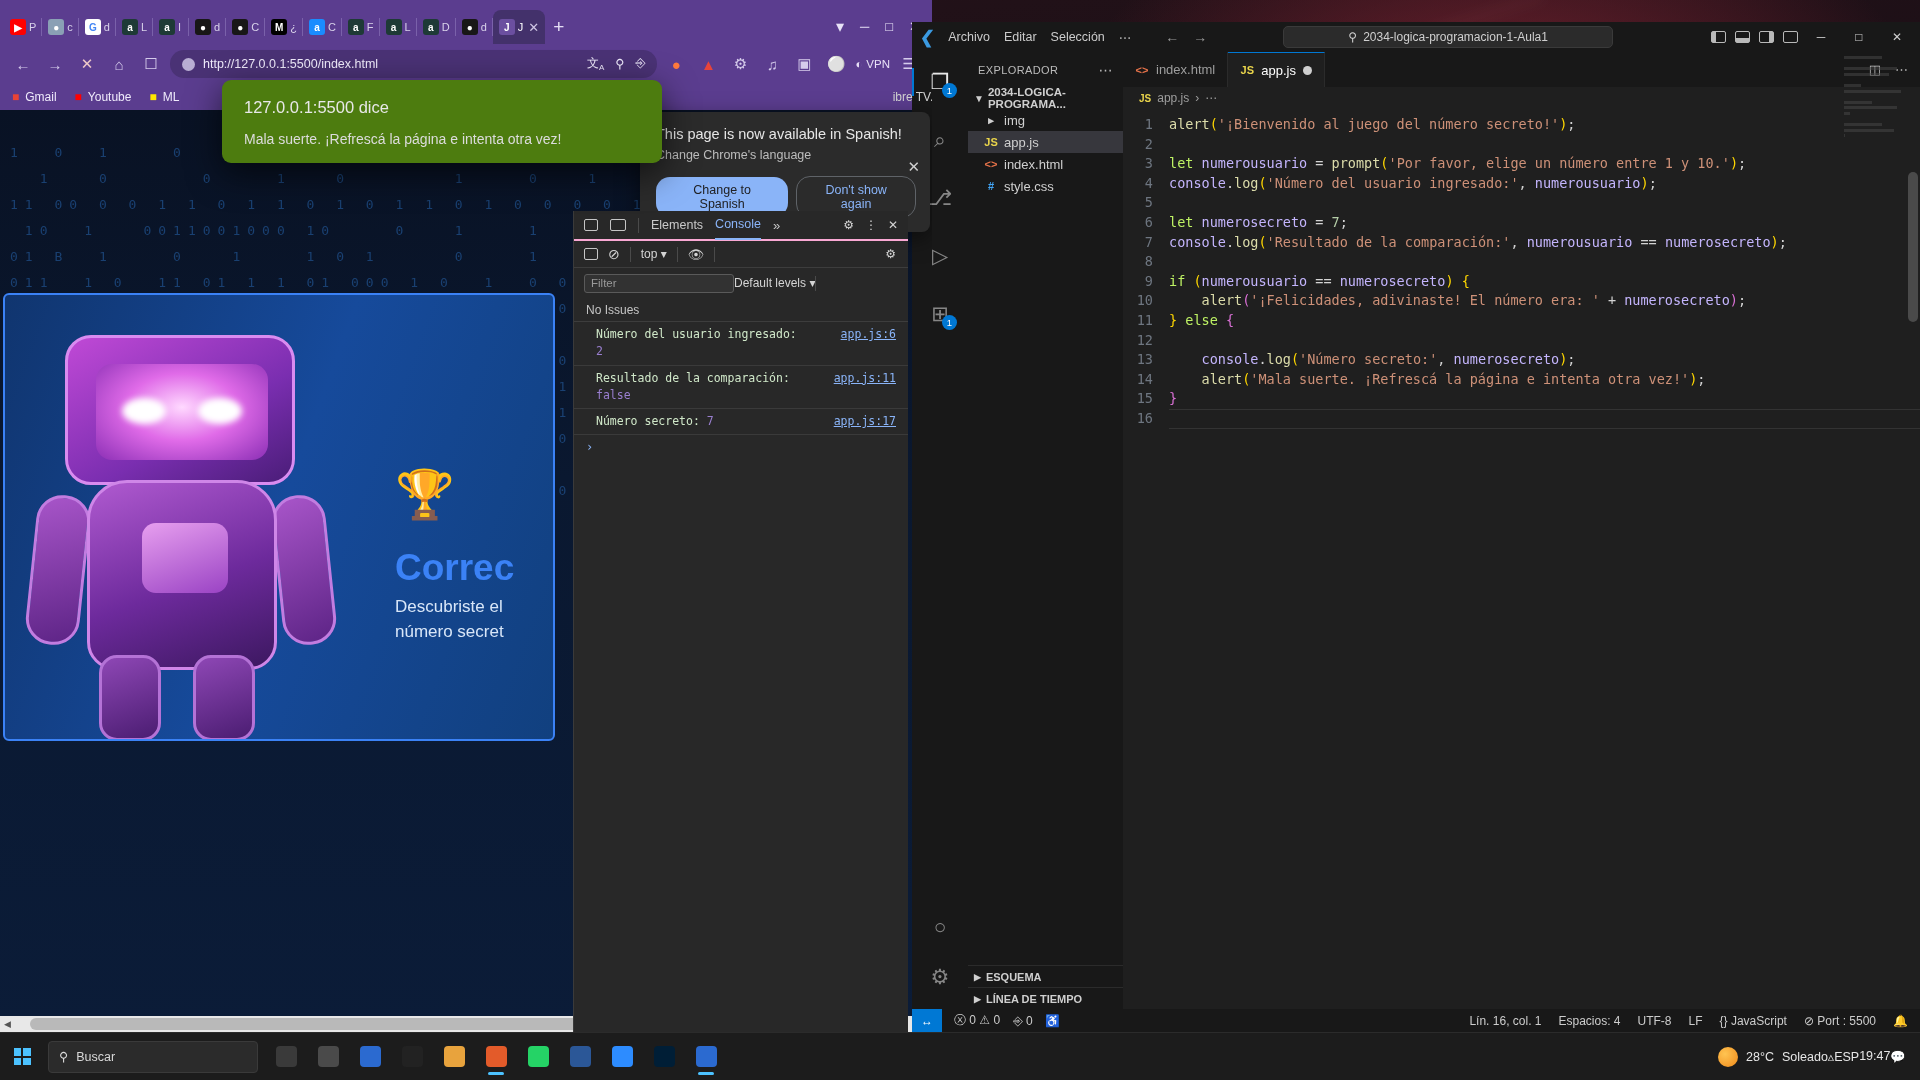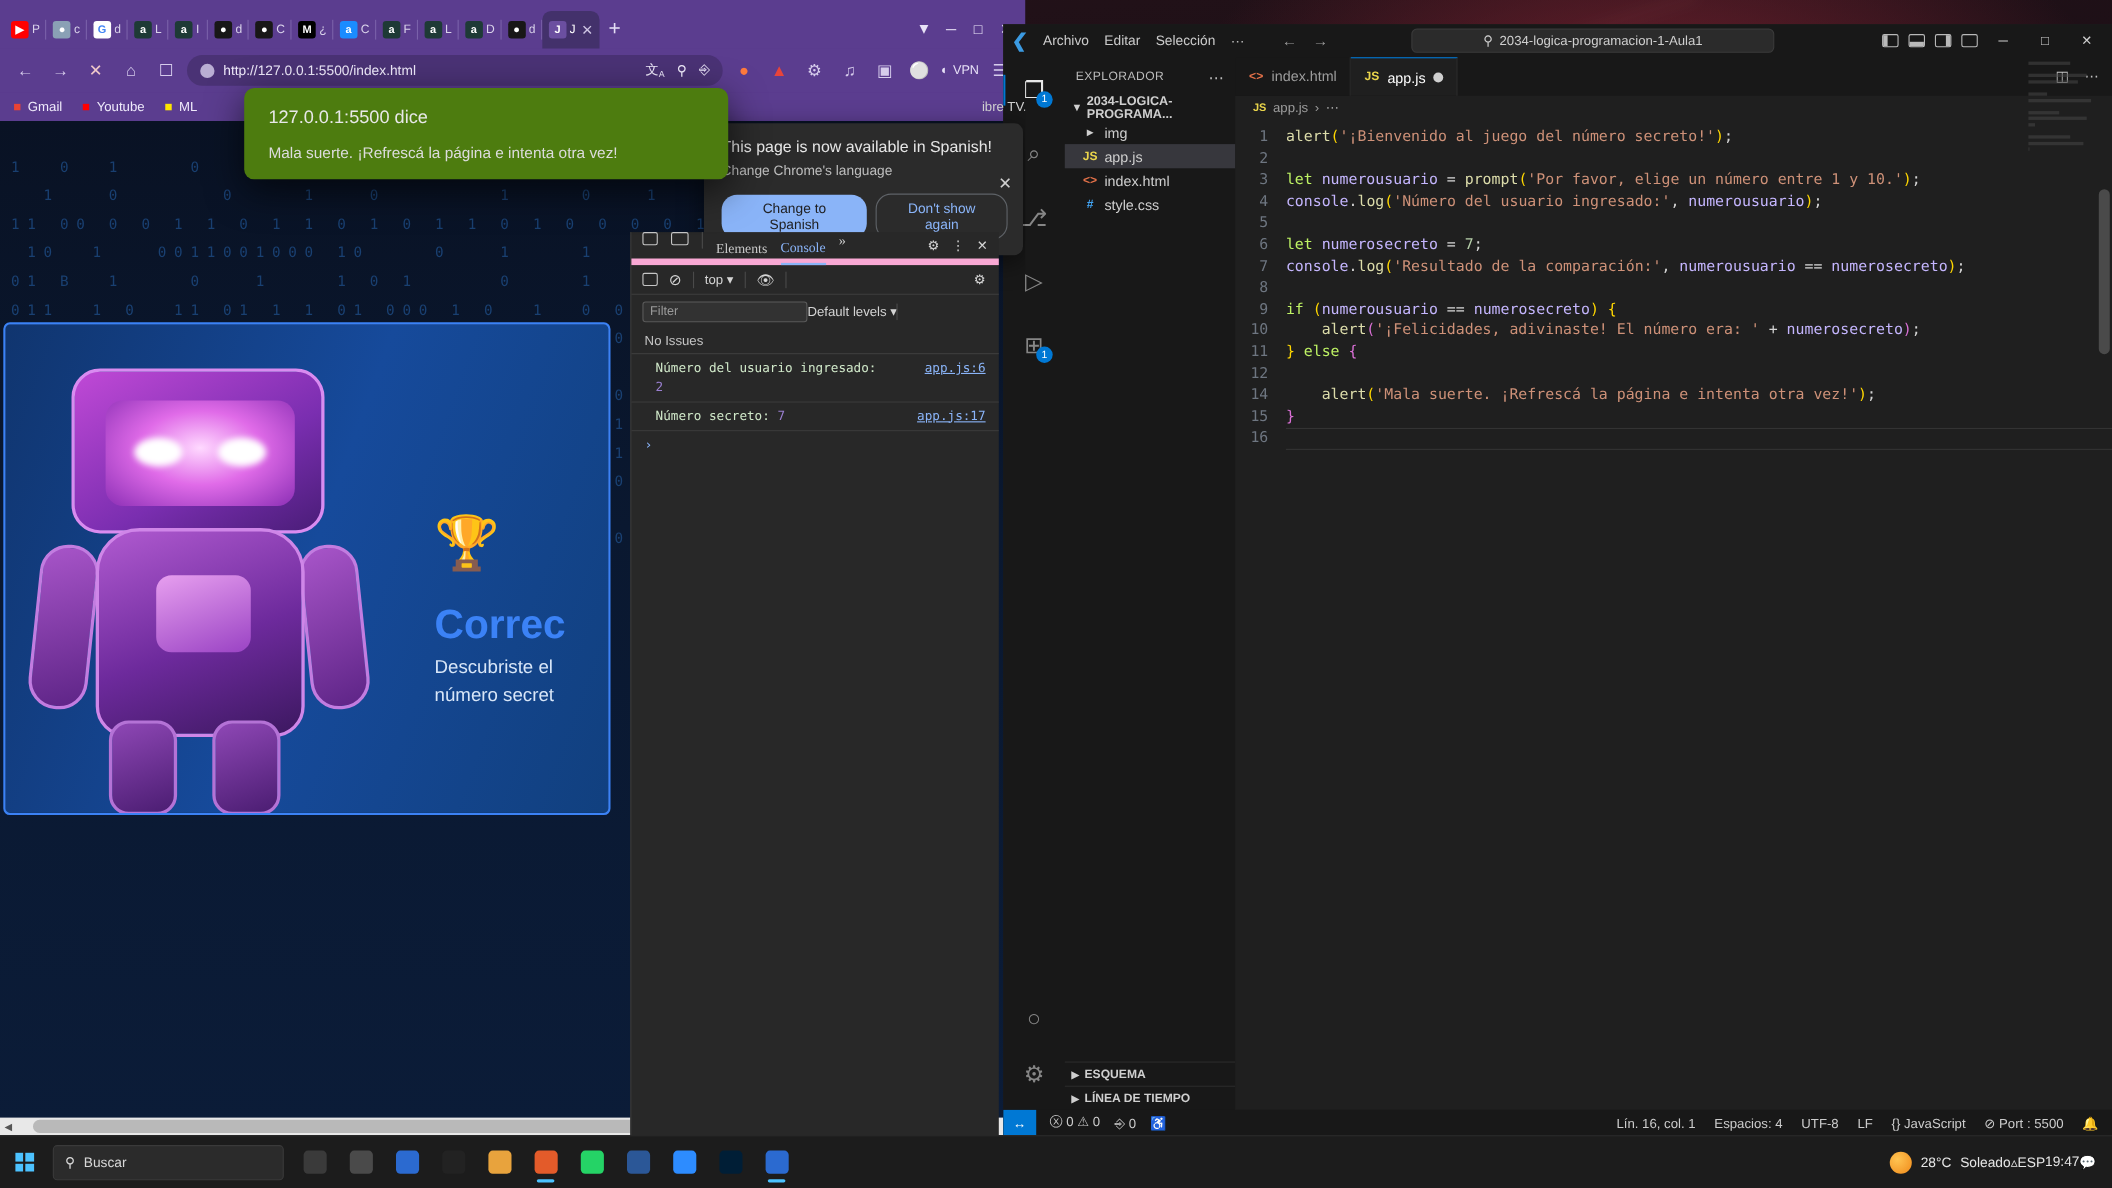--- a/index.html
+++ b/index.html
@@ -178,21 +178,21 @@
   .ja-btnrow{display:flex;justify-content:flex-end;margin-top:22px;}
   .ja-ok{background:#f2562a;color:#fff;border:1px solid #c23c14;border-radius:16px;
          padding:7px 22px;font-size:13.5px;}
 
   
   .devtools{
     position:absolute; left:573px; top:211px; width:335px; height:821px;
     background:#282828; color:#d4d4d4; font-size:12px; z-index:12;
     border-left:1px solid #3a3a3a;
   }
-  .dt-tabs{height:30px; display:flex;gap:12px;padding:0 10px;border-bottom:6px solid #f9a8d4;font-family:Liberation Serif, serif;}
+  .dt-tabs{height:30px; display:flex;align-items:center;gap:12px;padding:0 10px;border-bottom:2px solid #f9a8d4;}
   .dt-tab{font-size:12.5px;color:#c9c9c9;height:30px;display:flex;align-items:center;}
   .dt-tab.active{color:#8ab4f8;border-bottom:2px solid #8ab4f8;}
   .dt-sep{width:1px;height:15px;background:#4a4a4a;}
   .dt-right{margin-left:auto;display:flex;align-items:center;gap:11px;}
   .dt-toolbar{height:27px;display:flex;align-items:center;gap:10px;padding:0 10px;border-bottom:1px solid #3d3d3d;}
   .dt-filterrow{height:30px;display:flex;align-items:center;padding:0 10px;}
   .dt-filter{width:150px;height:19px;background:#323232;border:1px solid #5a5a5a;border-radius:3px;
              color:#9a9a9a;font-size:11.5px;padding:0 6px;display:flex;align-items:center;}
   .dt-issues{height:24px;display:flex;align-items:center;padding:0 12px;color:#c5c5c5;font-size:12px;
              border-bottom:1px solid #3d3d3d;}
@@ -503,20 +503,21 @@
       <div class="dt-filterrow">
         <div class="dt-filter">
           <span>Filter</span>
         </div>
         <span style="font-size:12px"><span>Default levels</span> ▾</span>
         <span class="dt-sep"></span>
       </div>
       <div class="dt-issues">No Issues</div>
       <div id="console-messages">
           <div class="cmsg"><span class="txt">Número del usuario ingresado:</span><br><span class="val-num">2</span><a class="csrc">app.js:6</a></div>
+          <div class="cmsg"><span class="txt">Resultado de la comparación:</span><br><span class="val-bool">false</span><a class="csrc">app.js:11</a></div>
           <div class="cmsg"><span class="txt">Número secreto:</span> <span class="val-num">7</span><a class="csrc">app.js:17</a></div>
         </div>
       <div class="cprompt">›</div>
     </div>
   </div>
 
   <div class="vscode">
     <div class="vs-title">
       <span class="vs-logo">❮</span>
       <span class="vs-menu" id="vsmenus">
@@ -626,20 +627,21 @@
             <div class="cl"><span class="lnum">3</span><span class="ctext"><span class="k">let </span><span class="v">numerousuario</span><span class="op"> = </span><span class="fn">prompt</span><span class="p">(</span><span class="s">'Por favor, elige un número entre 1 y 10.'</span><span class="p">)</span><span class="op">;</span></span></div>
             <div class="cl"><span class="lnum">4</span><span class="ctext"><span class="v">console</span><span class="op">.</span><span class="fn">log</span><span class="p">(</span><span class="s">'Número del usuario ingresado:'</span><span class="op">, </span><span class="v">numerousuario</span><span class="p">)</span><span class="op">;</span></span></div>
             <div class="cl"><span class="lnum">5</span><span class="ctext"></span></div>
             <div class="cl"><span class="lnum">6</span><span class="ctext"><span class="k">let </span><span class="v">numerosecreto</span><span class="op"> = </span><span class="n">7</span><span class="op">;</span></span></div>
             <div class="cl"><span class="lnum">7</span><span class="ctext"><span class="v">console</span><span class="op">.</span><span class="fn">log</span><span class="p">(</span><span class="s">'Resultado de la comparación:'</span><span class="op">, </span><span class="v">numerousuario</span><span class="op"> == </span><span class="v">numerosecreto</span><span class="p">)</span><span class="op">;</span></span></div>
             <div class="cl"><span class="lnum">8</span><span class="ctext"></span></div>
             <div class="cl"><span class="lnum">9</span><span class="ctext"><span class="k">if </span><span class="p">(</span><span class="v">numerousuario</span><span class="op"> == </span><span class="v">numerosecreto</span><span class="p">)</span><span class="op"> </span><span class="p">{</span></span></div>
             <div class="cl"><span class="lnum">10</span><span class="ctext"><span class="op">    </span><span class="fn">alert</span><span class="p2">(</span><span class="s">'¡Felicidades, adivinaste! El número era: '</span><span class="op"> + </span><span class="v">numerosecreto</span><span class="p2">)</span><span class="op">;</span></span></div>
             <div class="cl"><span class="lnum">11</span><span class="ctext"><span class="p">}</span><span class="k"> else </span><span class="p2">{</span></span></div>
             <div class="cl"><span class="lnum">12</span><span class="ctext"></span></div>
+            <div class="cl"><span class="lnum">13</span><span class="ctext"><span class="op">    </span><span class="v">console</span><span class="op">.</span><span class="fn">log</span><span class="p">(</span><span class="s">'Número secreto:'</span><span class="op">, </span><span class="v">numerosecreto</span><span class="p">)</span><span class="op">;</span></span></div>
             <div class="cl"><span class="lnum">14</span><span class="ctext"><span class="op">    </span><span class="fn">alert</span><span class="p">(</span><span class="s">'Mala suerte. ¡Refrescá la página e intenta otra vez!'</span><span class="p">)</span><span class="op">;</span></span></div>
             <div class="cl"><span class="lnum">15</span><span class="ctext"><span class="p2">}</span></span></div>
             <div class="cl cur"><span class="lnum">16</span><span class="ctext"></span></div>
           </div>
         <div class="minimap" id="minimap">
             <div class="mm-line" style="width: 37.5px;"></div>
             <div class="mm-line" style="width: 0px;"></div>
             <div class="mm-line" style="width: 53.25px;"></div>
             <div class="mm-line" style="width: 45px;"></div>
             <div class="mm-line" style="width: 0px;"></div>

